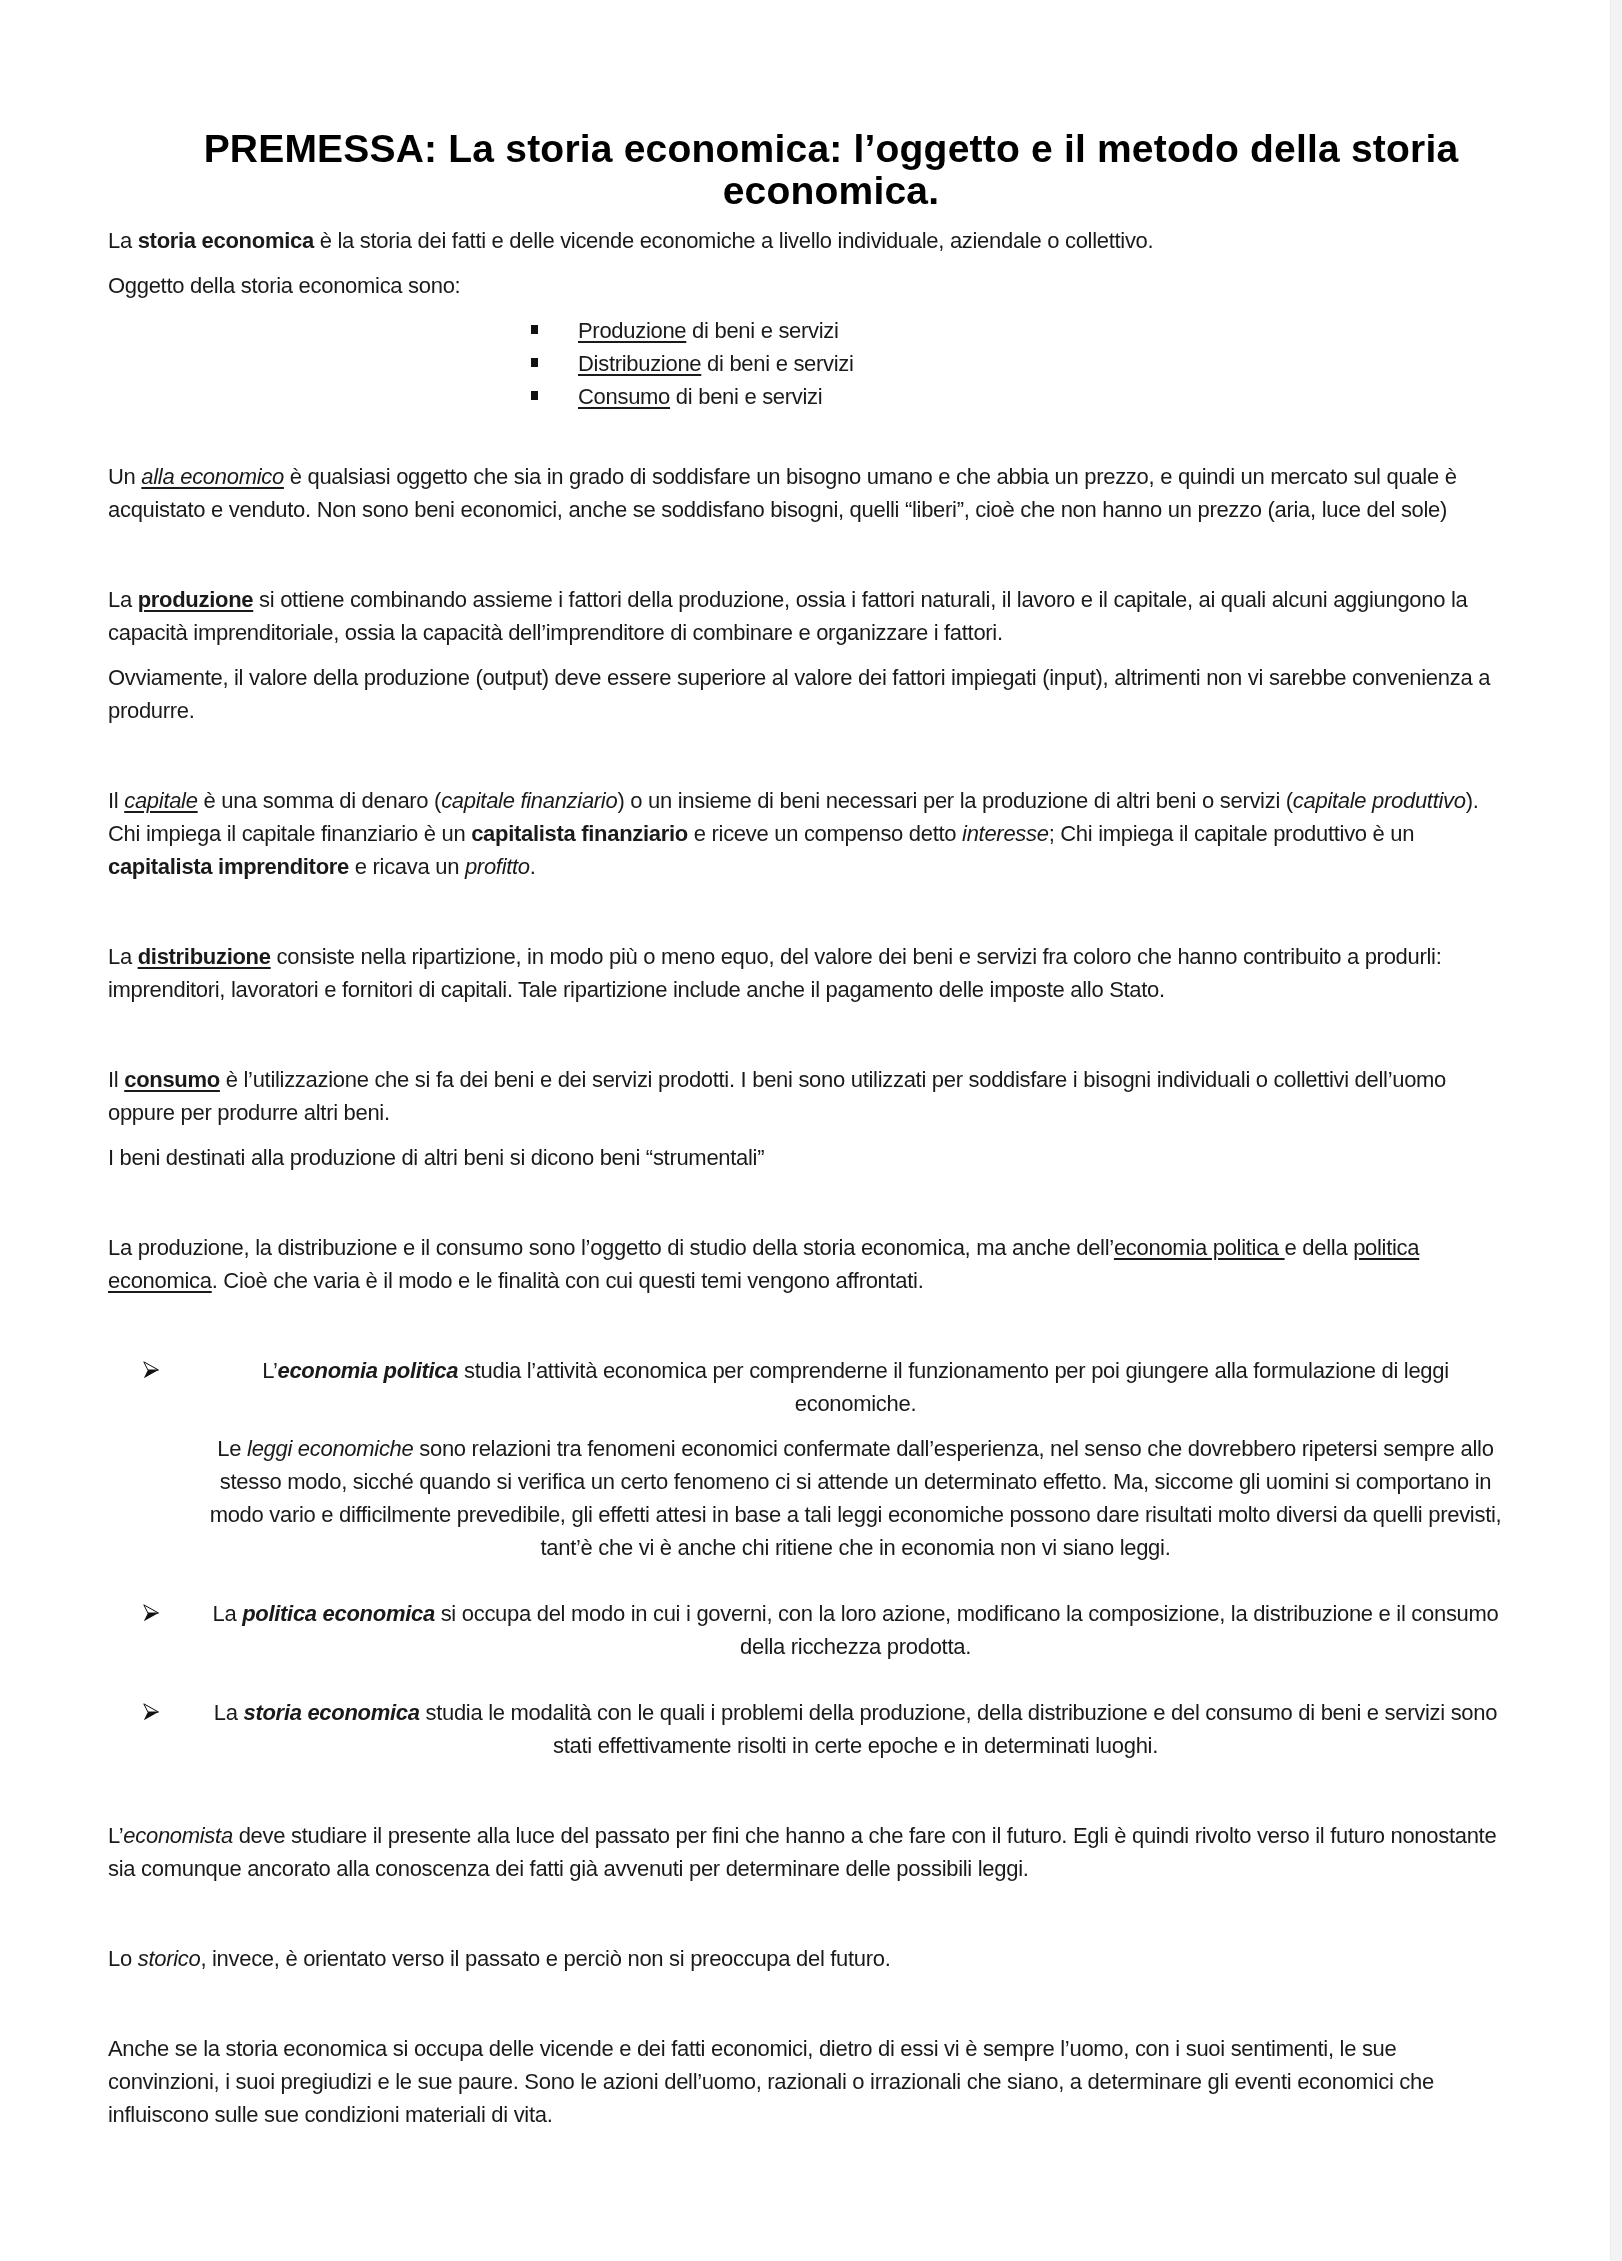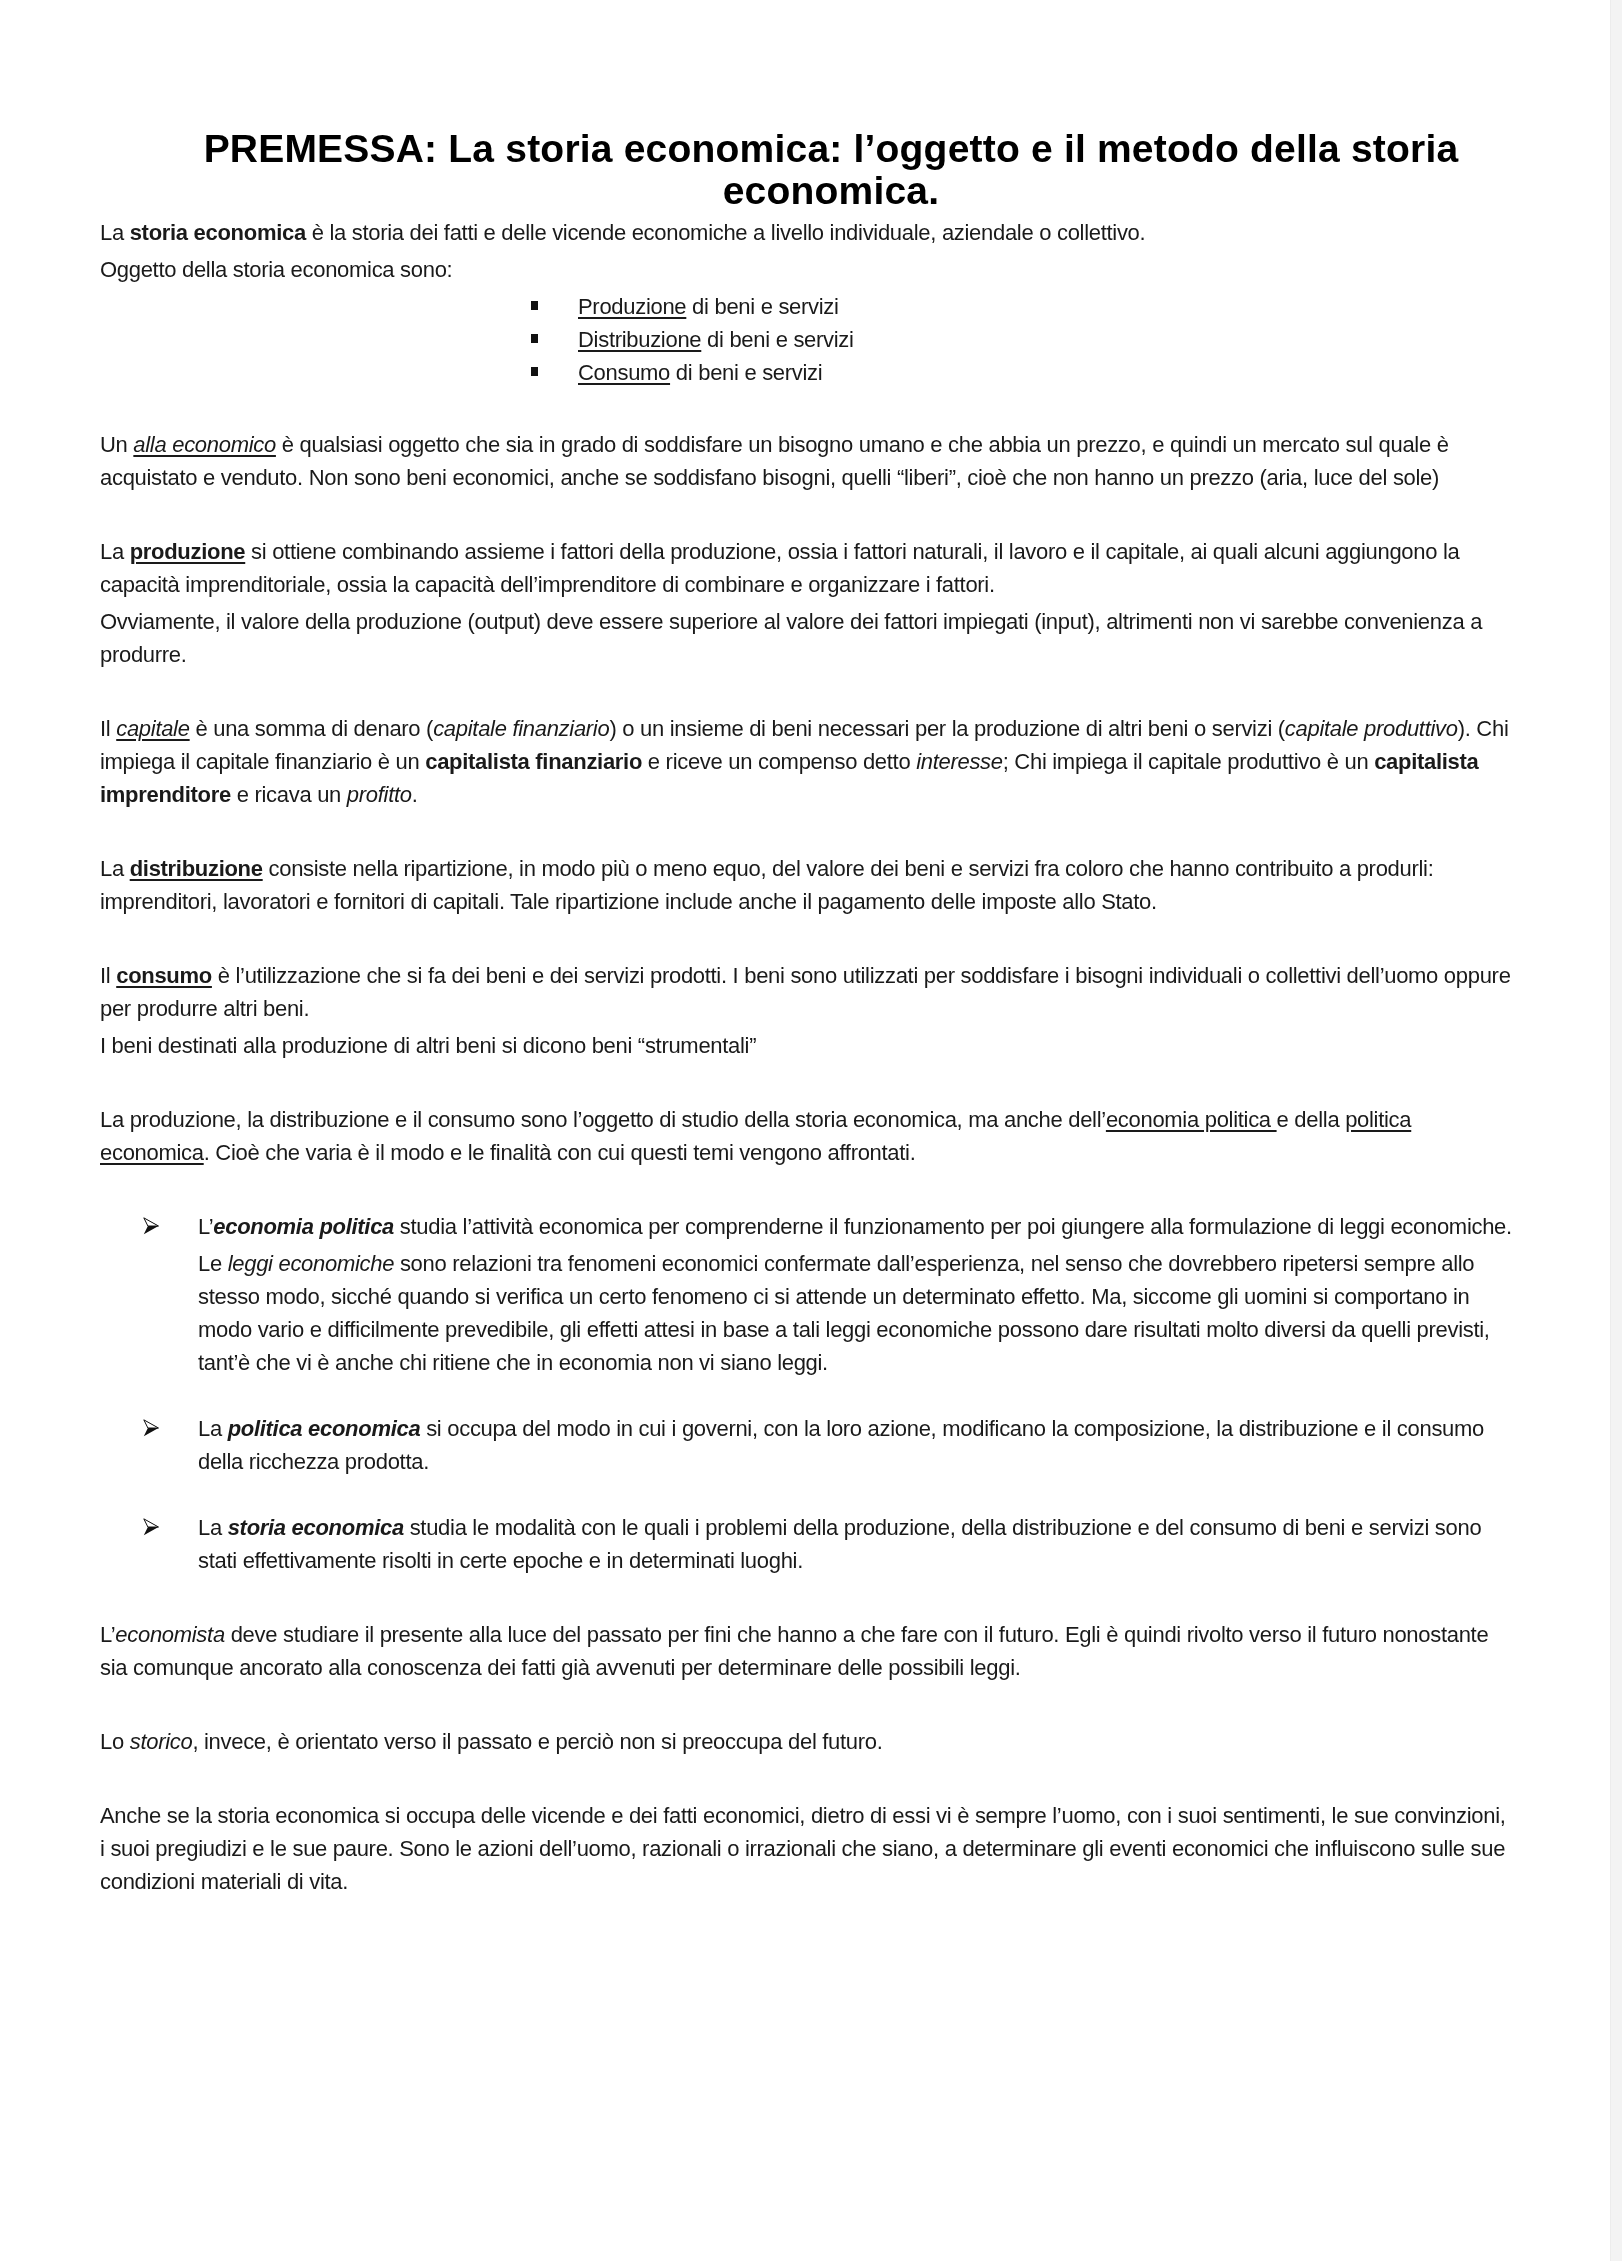--- a/index.html
+++ b/index.html
@@ -36,21 +36,21 @@
     .title {
       text-align: center;
       font-weight: bold;
       font-size: 39px;
       line-height: 42px;
       margin: 4.9px 0 0 0;
       padding-left: 49px;
       color: #000;
       letter-spacing: 0.2px;
     }
-    p { margin: 4px; }
+    p { margin: 12px; }
     .gap { height: 33px; }
     .u { text-decoration: underline; text-underline-offset: 3.3px; text-decoration-thickness: 1.6px; }
     .b { font-weight: bold; }
     .i { font-style: italic; }
     ul.square {
       list-style: none;
       margin: 2px;
       padding: 0 0 0 433px;
     }
     ul.square li {
@@ -62,20 +62,21 @@
       left: 0;
       top: 11.4px;
       width: 7.4px;
       height: 9px;
       background: #111;
     }
     ul.arrows {
       list-style: none;
       margin: 0;
       padding: 0 0 0 98px;
+      text-align: center;
     }
     ul.arrows li {
       position: relative;
       padding-left: 0;
     }
     ul.arrows li .arr {
       position: absolute;
       left: -51px;
       top: 7.4px;
       width: 16.3px;

